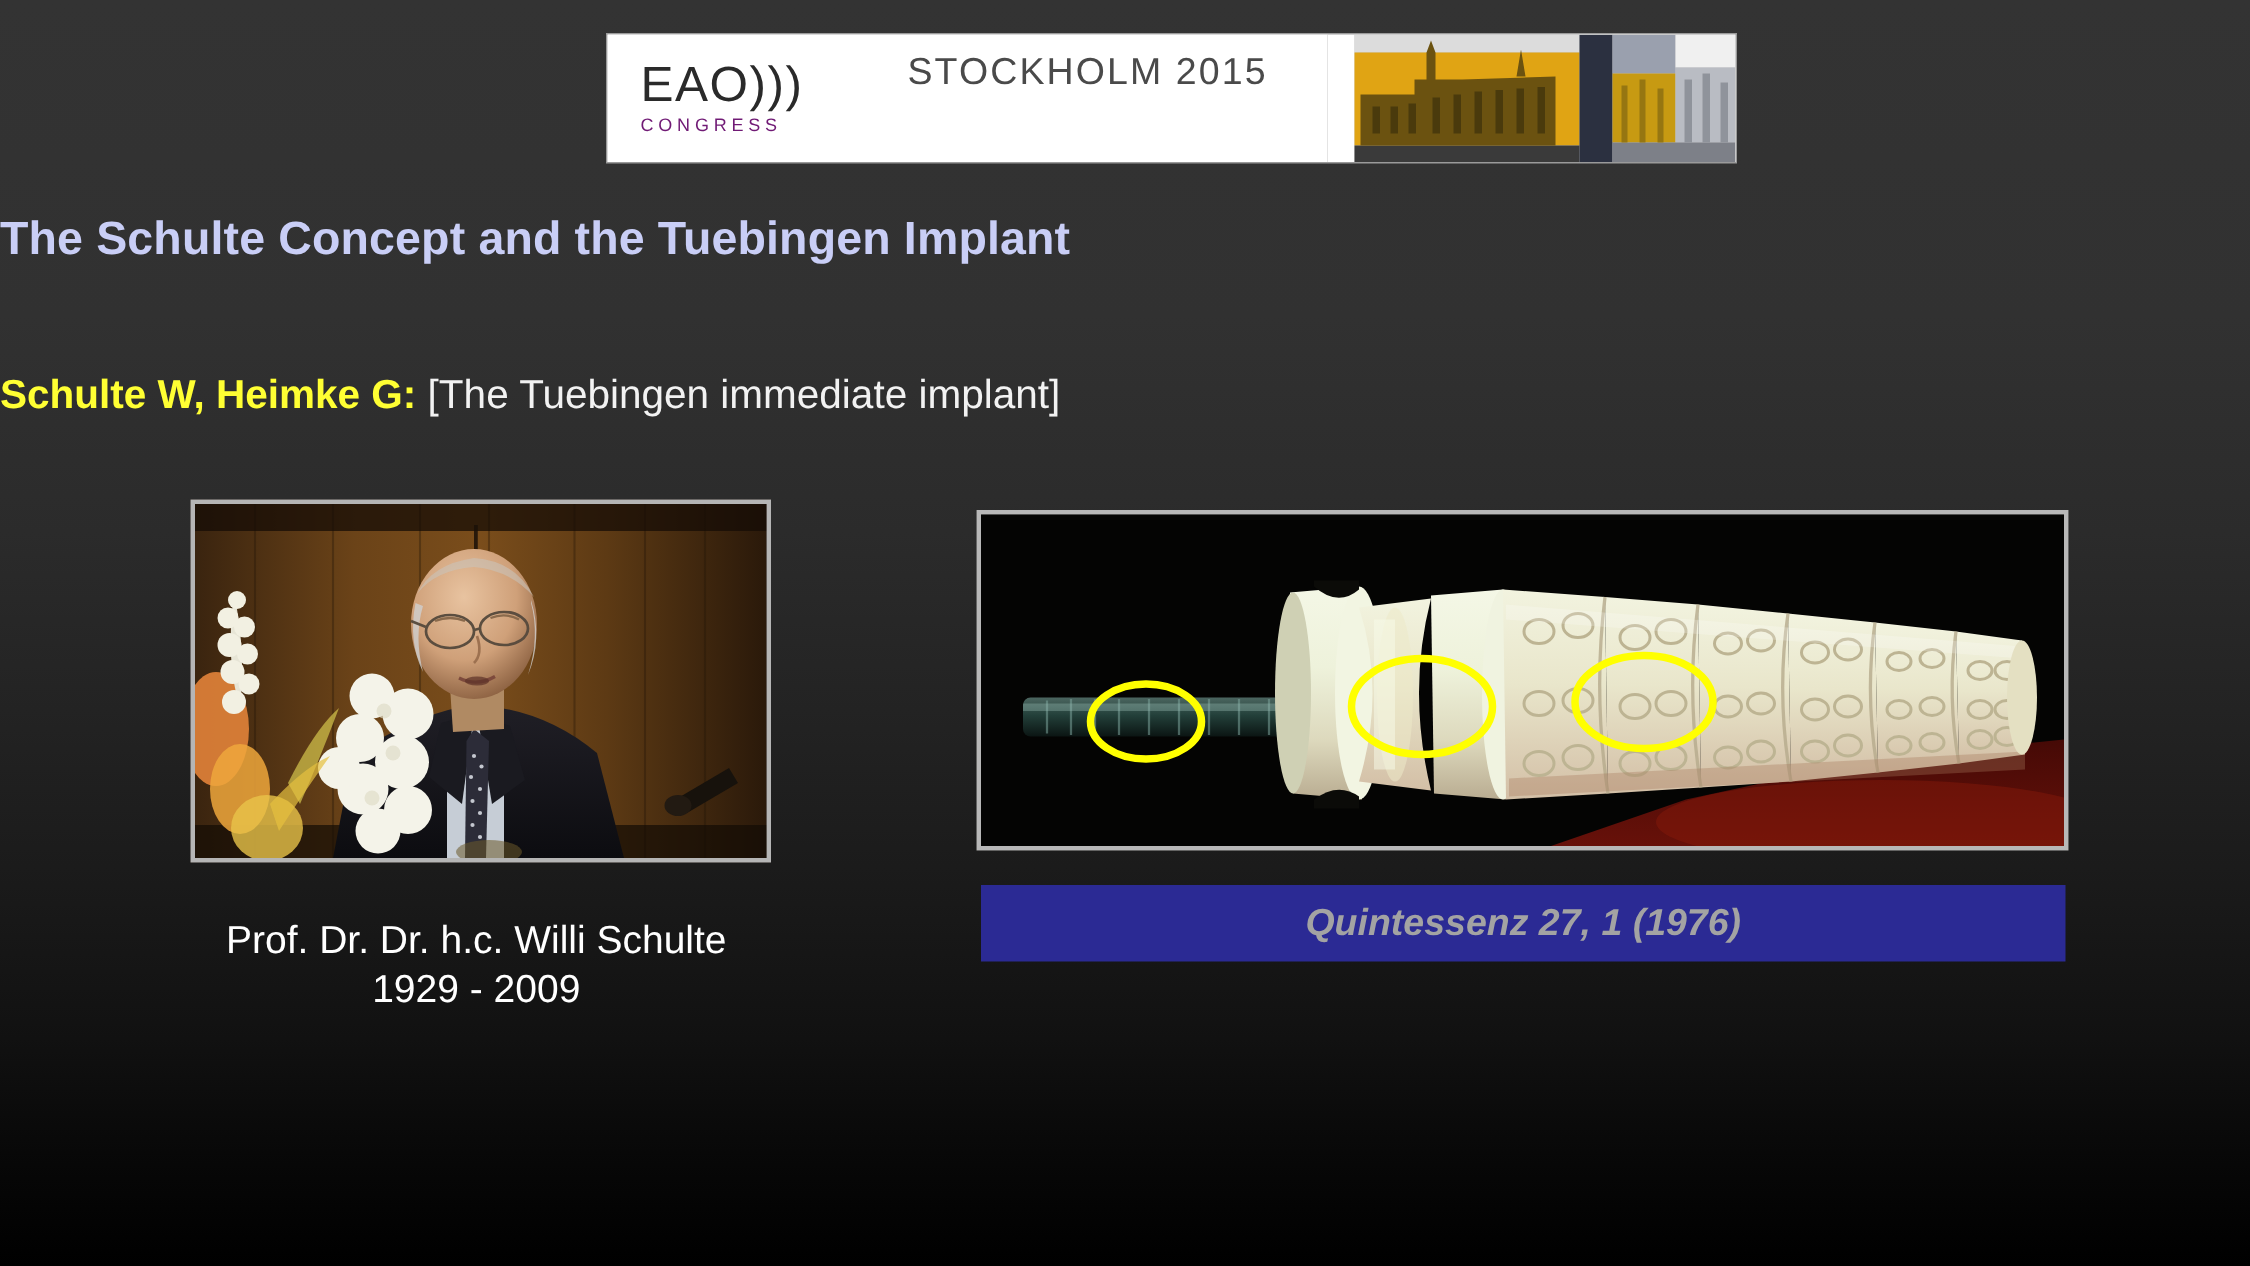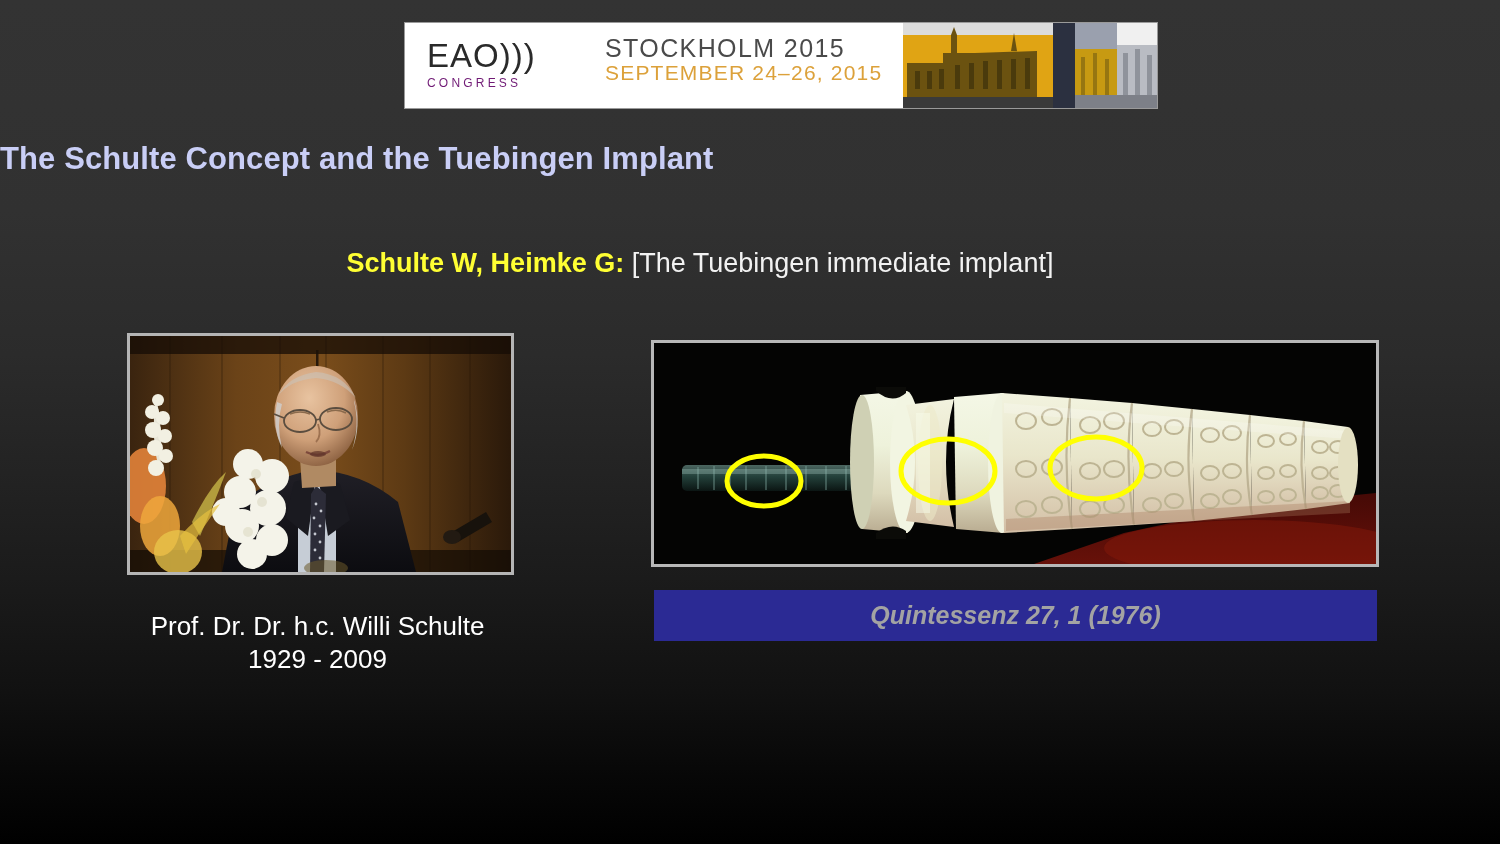--- a/index.html
+++ b/index.html
@@ -103,21 +103,21 @@
     letter-spacing: 0.1px;
     font-family: "Liberation Sans", sans-serif;
   }
 
   
   .citation {
     position: absolute;
     left: 0;
     top: 248px;
     width: 1400px;
-    text-align: center;
+    text-align: left;
     font-size: 27px;
     color: #ffffff;
     font-family: "Liberation Sans", sans-serif;
   }
   .citation .authors {
     font-weight: bold;
     color: #ffff33;
   }
   .citation .work {
     font-weight: normal;
@@ -188,21 +188,20 @@
 <div class="slide">
 
   <div class="banner">
     <div class="banner-left">
       <div class="eao-logo">
         <div class="eao-wordmark">EAO)))</div>
         <div class="eao-congress">CONGRESS</div>
       </div>
       <div class="banner-text">
         <div class="b-city">STOCKHOLM 2015</div>
-        <div class="b-dates">SEPTEMBER 24–26, 2015</div>
 
       </div>
     </div>
     <div class="banner-right">
       <svg width="272" height="85" viewBox="0 0 272 85" preserveAspectRatio="none">
         <rect x="0" y="0" width="272" height="85" fill="#c7c7c7"></rect>
         <rect x="0" y="0" width="18" height="85" fill="#ffffff"></rect>
         <rect x="18" y="0" width="150" height="12" fill="#dcdcdc"></rect>
         <rect x="18" y="12" width="150" height="62" fill="#e0a414"></rect>
         <rect x="18" y="74" width="150" height="11" fill="#3a3a3a"></rect>

